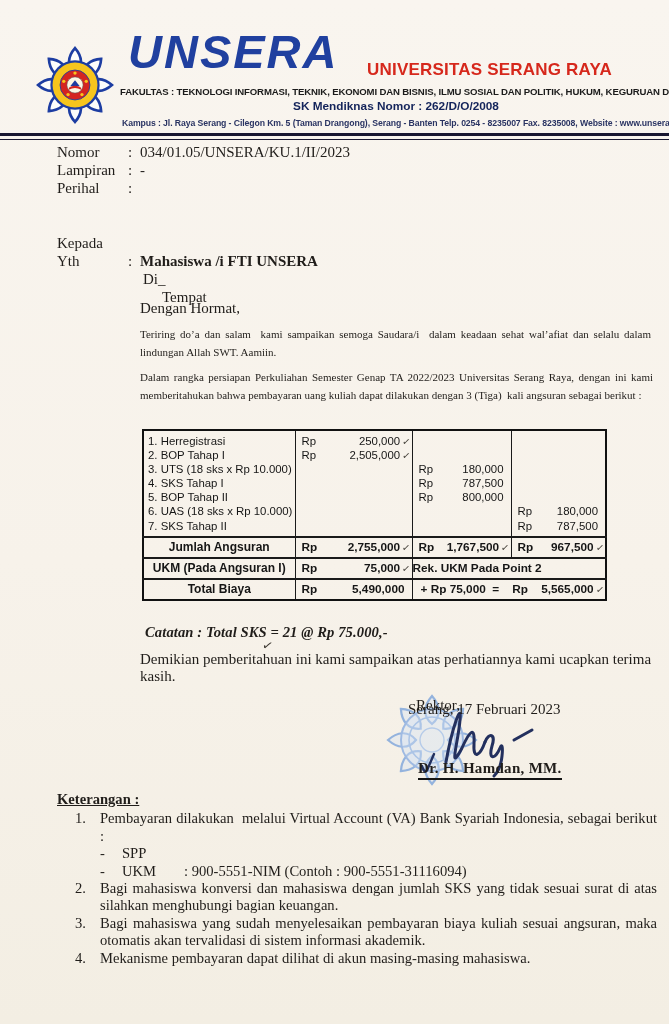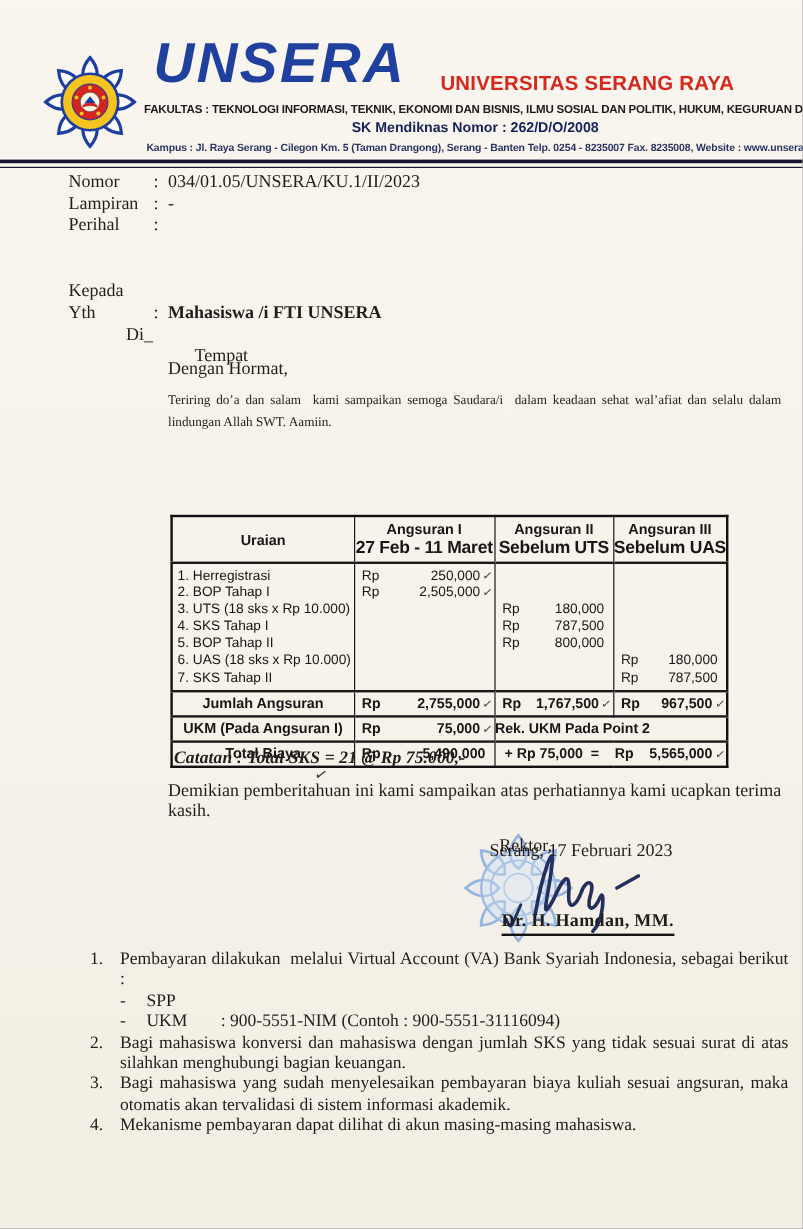--- a/index.html
+++ b/index.html
@@ -38,21 +38,21 @@
     font-weight:600;font-size:8.7px;color:#2a3463;letter-spacing:-.1px;white-space:nowrap;
   }
   .rule{position:absolute;left:0;top:133px;width:669px;height:3px;
     border-top:3.5px solid #1a1831;border-bottom:1.6px solid #1a1831;}
   
   .meta{position:absolute;left:57px;top:143px;font-size:15px;line-height:18px;}
   .mrow{display:grid;grid-template-columns:71px 12px auto;}
   .bold{font-weight:bold;}
   .u{text-decoration:underline;}
   .kepada{position:absolute;left:57px;top:234px;font-size:15px;line-height:18px;}
-  .di{margin-left:48px;}
+  .di{margin-left:86px;}
   .tempat{margin-left:105px;}
   
   .salut{position:absolute;left:140px;top:300px;font-size:15px;}
   .para{position:absolute;font-size:11px;line-height:18.2px;text-align:justify;}
   #p1{left:140px;top:325px;width:511px;}
   #p2{left:140px;top:368px;width:513px;}
   
   .fee{position:absolute;left:142px;top:429px;border-collapse:collapse;
        font-family:"Liberation Sans","DejaVu Sans",sans-serif;color:#161616;
        table-layout:fixed;width:463px;}
@@ -156,44 +156,30 @@
       <span>Yth</span>
       <span>:</span>
       <span class="bold">Mahasiswa /i FTI UNSERA</span>
     </div>
     <div class="di">Di_</div>
     <div class="tempat">Tempat</div>
   </div>
 
   <div class="salut">Dengan Hormat,</div>
   <div class="para" id="p1">Teriring do’a dan salam&nbsp; kami sampaikan semoga Saudara/i&nbsp; dalam keadaan sehat wal’afiat dan selalu dalam lindungan Allah SWT. Aamiin.</div>
+  <div class="para" id="p2">Dalam rangka persiapan Perkuliahan Semester Genap TA 2022/2023 Universitas Serang Raya, dengan ini kami memberitahukan bahwa pembayaran uang kuliah dapat dilakukan dengan 3 (Tiga)&nbsp; kali angsuran sebagai berikut :</div>
 
   <table class="fee">
     <colgroup>
         <col style="width:152px">
         <col style="width:117px">
         <col style="width:99px">
         <col style="width:95px">
       </colgroup>
     <tbody>
-        <tr class="head">
-      <td class="uraian-h">Uraian</td>
-      <td>
-        <div class="h1">Angsuran I</div>
-        <div class="h2">27 Feb - 11 Maret</div>
-      </td>
-      <td>
-        <div class="h1">Angsuran II</div>
-        <div class="h2">Sebelum UTS</div>
-      </td>
-      <td>
-        <div class="h1">Angsuran III</div>
-        <div class="h2">Sebelum UAS</div>
-      </td>
-    </tr>
     <tr class="items">
       <td class="lbl">
         <div class="line">1. Herregistrasi</div>
         <div class="line">2. BOP Tahap I</div>
         <div class="line">3. UTS (18 sks x Rp 10.000)</div>
         <div class="line">4. SKS Tahap I</div>
         <div class="line">5. BOP Tahap II</div>
         <div class="line">6. UAS (18 sks x Rp 10.000)</div>
         <div class="line">7. SKS Tahap II</div>
       </td>
@@ -326,20 +312,21 @@
         <path d="M100,50 L118,40"></path>
         <path d="M8,76 C10,82 12,84 14,78 L20,64" stroke-width="2.4"></path>
       </g>
     </svg>
   </div>
   <div class="sig-date">Serang, 17 Februari 2023</div>
   <div class="sig-role">Rektor,</div>
   <div class="sig-name">Dr. H. Hamdan, MM.</div>
 
   <div class="ket">
+    <div class="ket-head">Keterangan :</div>
     <div class="ket-item">
       <span></span>
       <span>1.</span>
       <span class="txt">Pembayaran dilakukan&nbsp; melalui Virtual Account (VA) Bank Syariah Indonesia, sebagai berikut :</span>
     </div>
     <div class="ket-sub">
       <span></span>
       <span>-</span>
       <span>SPP</span>
     </div>

